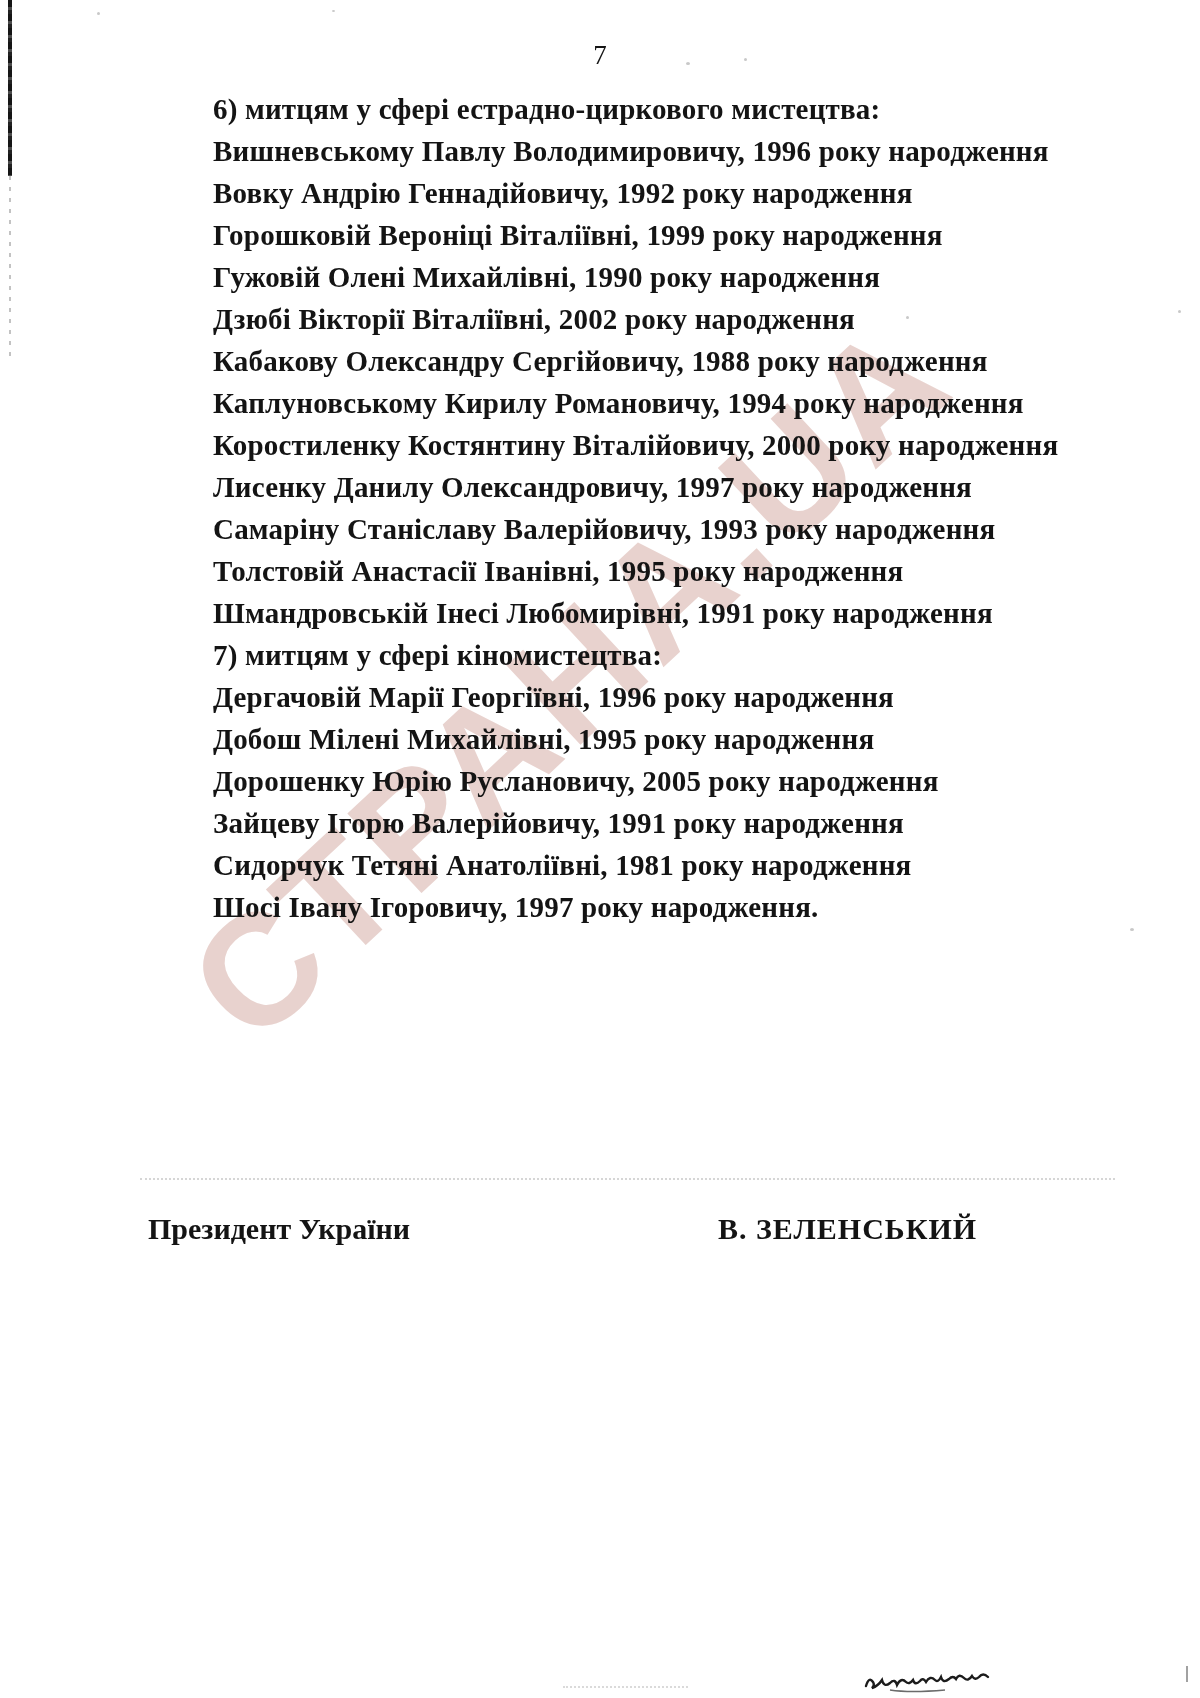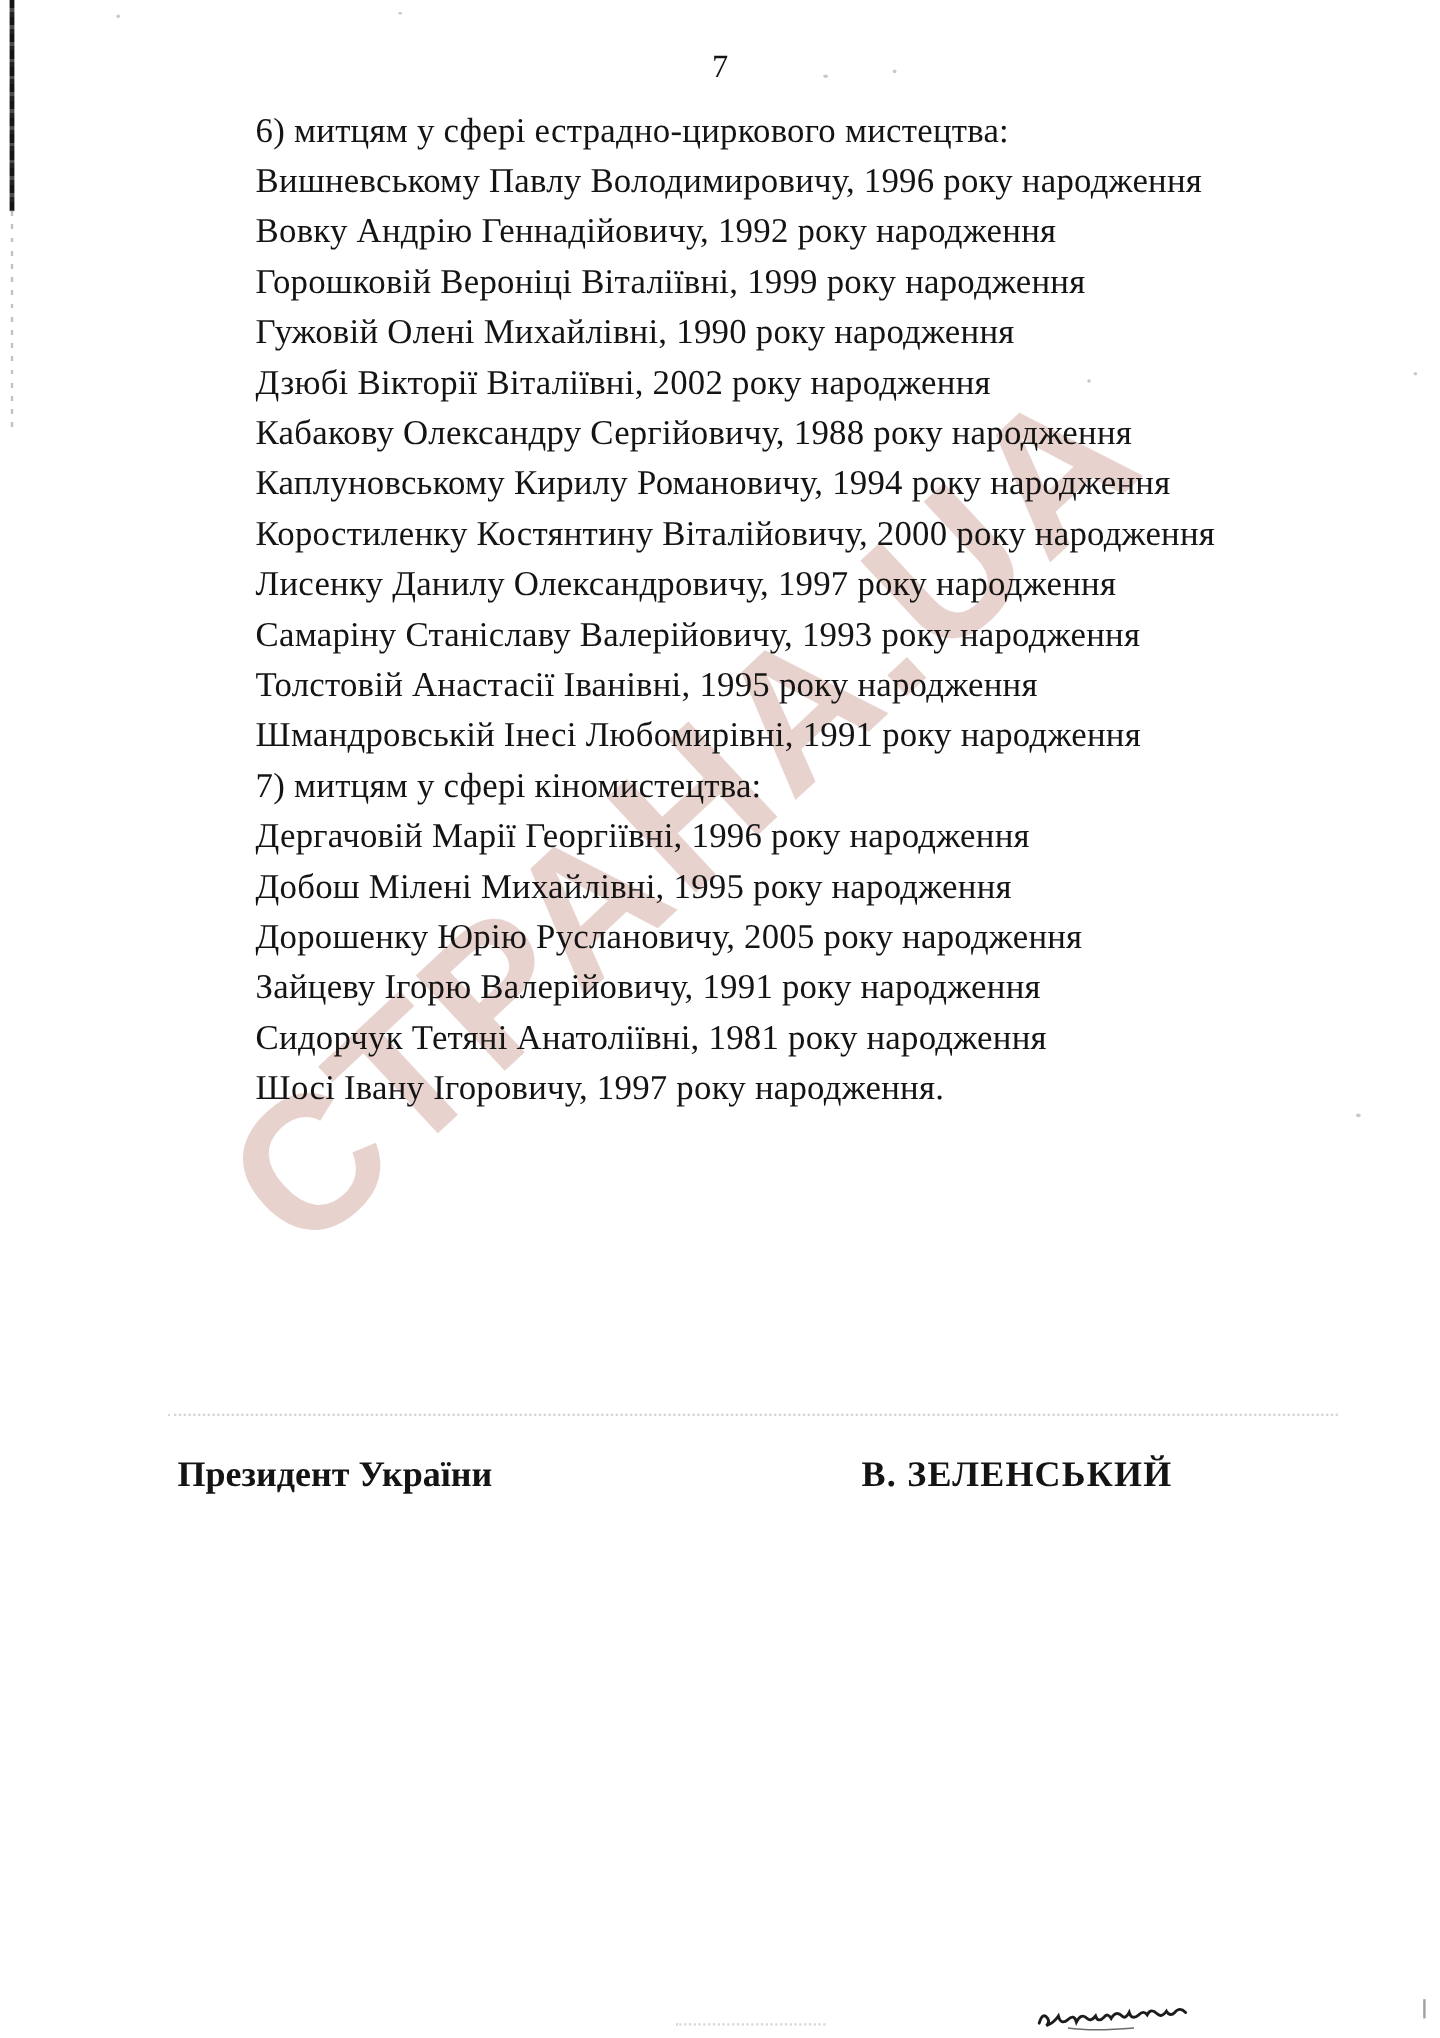--- a/index.html
+++ b/index.html
@@ -39,21 +39,21 @@
   .doc-body {
     position: absolute;
     top: 88px;
     left: 213px;
     width: 900px;
     z-index: 2;
     font-size: 29px;
     line-height: 42px;
     letter-spacing: 0.2px;
   }
-  .doc-line { white-space: nowrap; }
+  .doc-line { white-space: nowrap; font-weight: bold; }
   .signature-row {
     position: absolute;
     top: 1212px;
     left: 0;
     width: 1200px;
     z-index: 2;
     font-size: 30px;
     font-weight: bold;
   }
   .sig-left  { position: absolute; left: 148px; top: 0; white-space: nowrap; }

